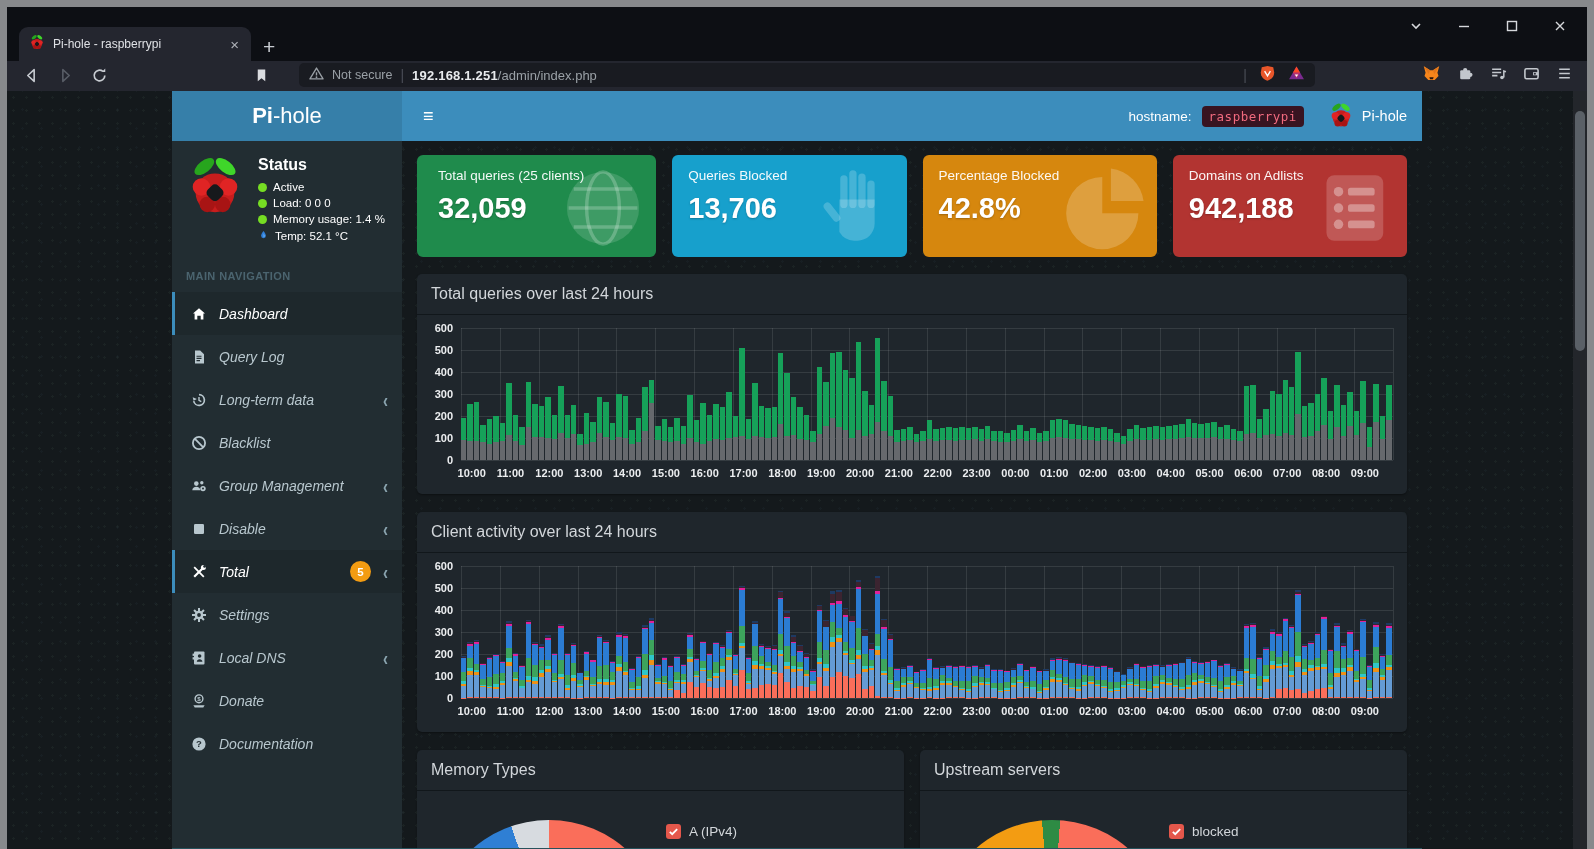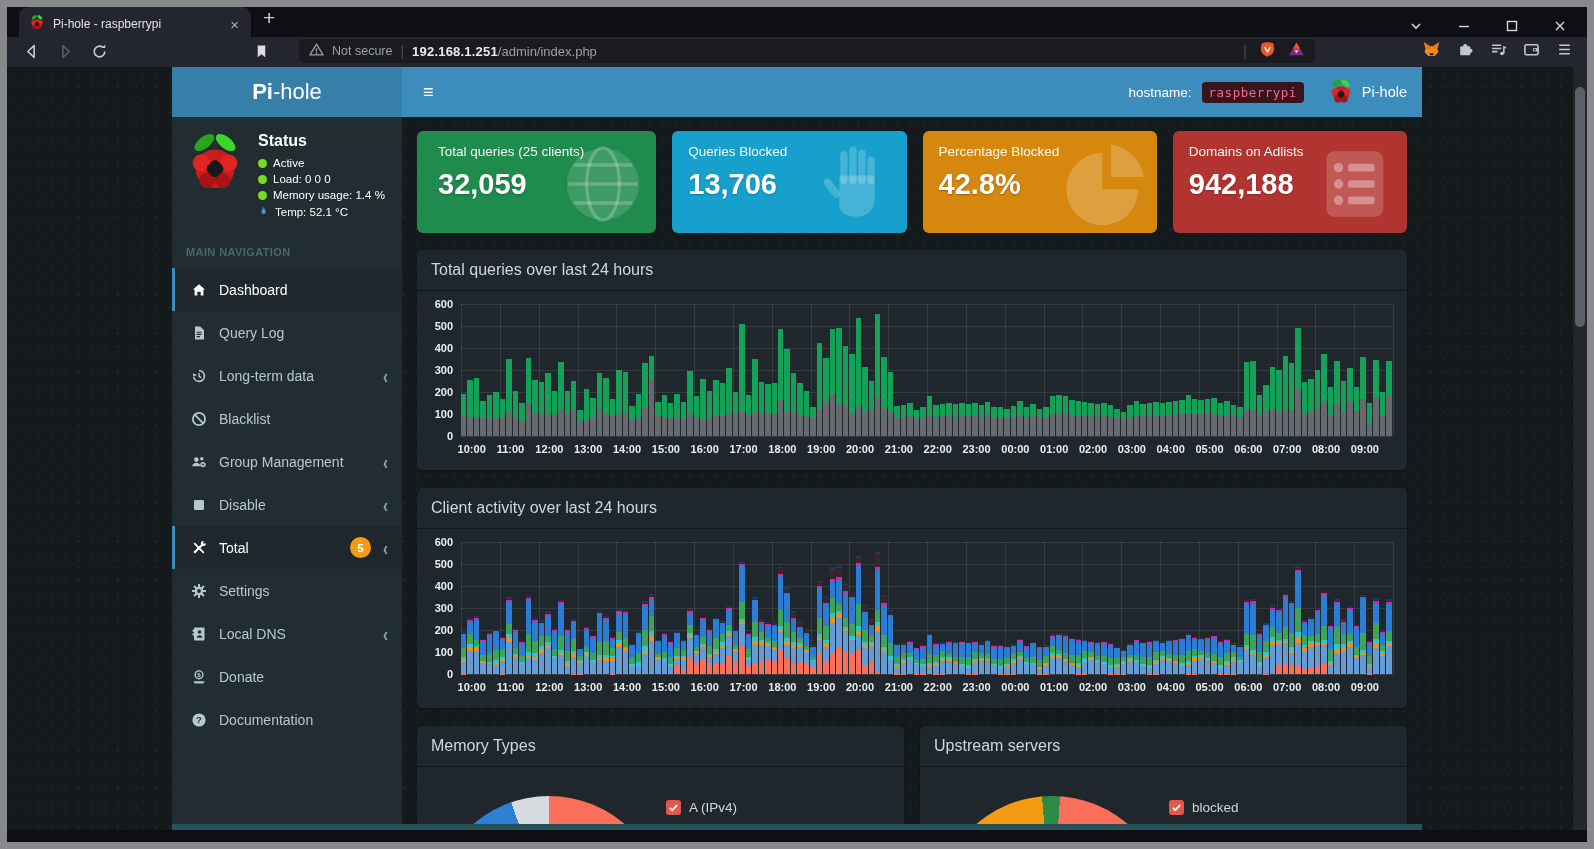--- a/index.html
+++ b/index.html
@@ -2,21 +2,21 @@
 <html><head>
 <meta charset="utf-8">
 <style>
   * { margin:0; padding:0; box-sizing:border-box; }
   html,body { width:1594px; height:849px; background:#555; font-family:"Liberation Sans", sans-serif; overflow:hidden; }
 
   
   .frame { position:relative; width:1594px; height:849px; border:7px solid #87898c; background:#0d0f14; }
 
   
-  .titlebar { position:relative; height:30px; background:#0d0f14; display:flex; }
+  .titlebar { position:relative; height:54px; background:#0d0f14; display:flex; align-items:flex-end; }
   .tab { display:flex; align-items:center; gap:8px; width:232px; height:34px; margin-left:12px;
          background:#24262f; border-radius:9px 9px 0 0; padding:0 8px 0 10px; }
   .tab-title { flex:1; color:#dfe1e5; font-size:12px; white-space:nowrap; overflow:hidden; }
   .tab-close { color:#aeb1b8; font-size:15px; line-height:1; padding:1px 4px; border-radius:4px; }
   .newtab { color:#c7cbd1; font-size:21px; font-weight:300; margin:0 0 4px 12px; line-height:1; }
   .wincontrols { position:absolute; right:6px; top:8px; display:flex; align-items:center; gap:26px; padding-right:10px; }
   .wc { width:22px; height:22px; display:flex; align-items:center; justify-content:center; color:#d6d8dc; }
   .wc svg { display:block; }
 
   
@@ -63,21 +63,21 @@
   .statusrow { display:flex; align-items:center; gap:6px; font-size:11.5px; color:#fff; margin-bottom:4px; }
   .dot { width:9px; height:9px; border-radius:50%; background:#76dd23; flex:0 0 9px; }
   .statusrow .ticon { width:11px; display:flex; justify-content:center; }
   .navlabel { color:#4b646f; font-size:11px; letter-spacing:.4px; padding:12px 14px 10px; font-weight:bold; }
   .menu { list-style:none; }
   .menu li { display:flex; align-items:center; height:43px; padding:0 14px 0 15px; color:#b8c7ce;
              font-size:14px; border-left:3px solid transparent; cursor:pointer; }
   .menu li .mi { width:17px; height:17px; margin-right:12px; display:flex; align-items:center; justify-content:center; }
   .menu li .mi svg { width:16px; height:16px; }
   .menu li.active { background:#1e282c; border-left-color:#3c8dbc; color:#fff; }
-  .menu li .lbl { flex:1; }
+  .menu li .lbl { flex:1;font-style:italic; }
   .menu li .chev { color:#8aa4af; font-size:15px; font-weight:bold; transform:scaleY(1.4); }
   .menu li .badge { background:#f39c12; color:#fff; font-size:11.5px; min-width:21px; height:21px; border-radius:50%;
                     display:flex; align-items:center; justify-content:center; margin-right:12px; font-weight:bold; }
 
   
   .content { flex:1; padding:14px 15px 0 15px; }
   .cards { display:flex; gap:16px; margin-bottom:17px; }
   .card { position:relative; flex:1; height:102px; border-radius:6px; padding:13px 16px; color:#fff; overflow:hidden; }
   .card .ctitle { font-size:13.5px; opacity:.95; margin-bottom:9px; position:relative; z-index:2; }
   .card .cvalue { font-size:29px; font-weight:bold; text-shadow:0 1px 2px rgba(0,0,0,.25); position:relative; z-index:2; }

